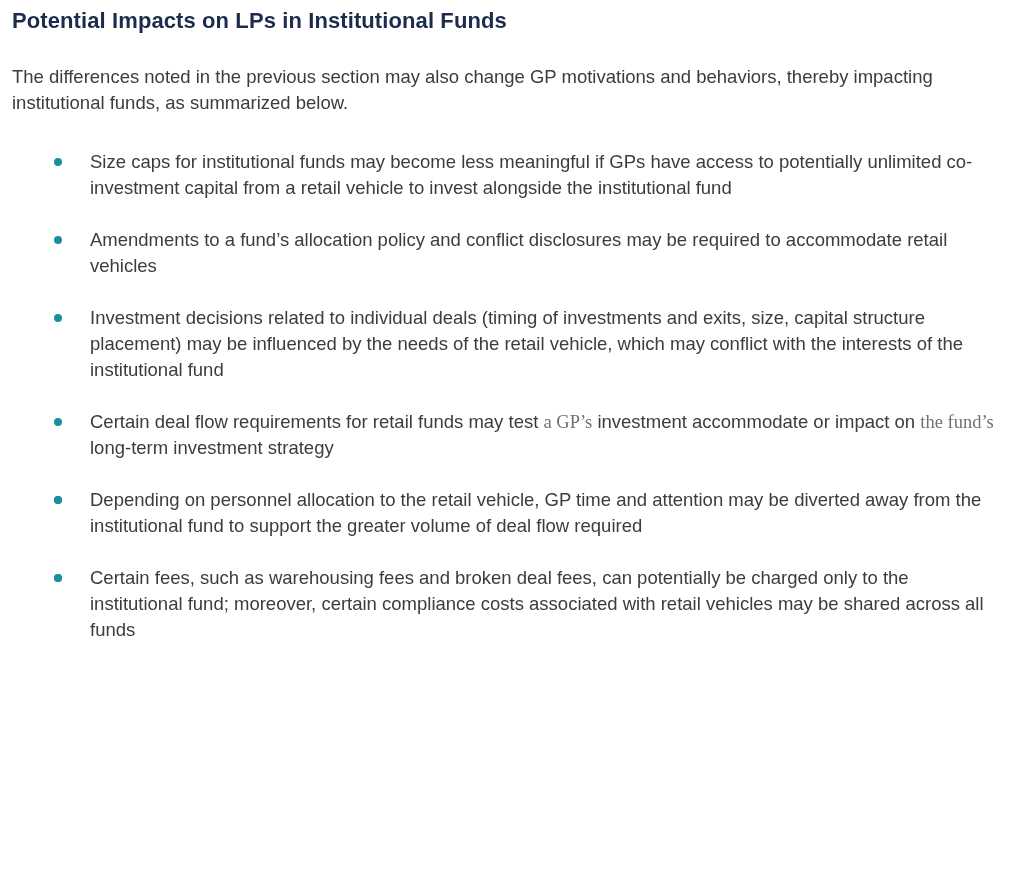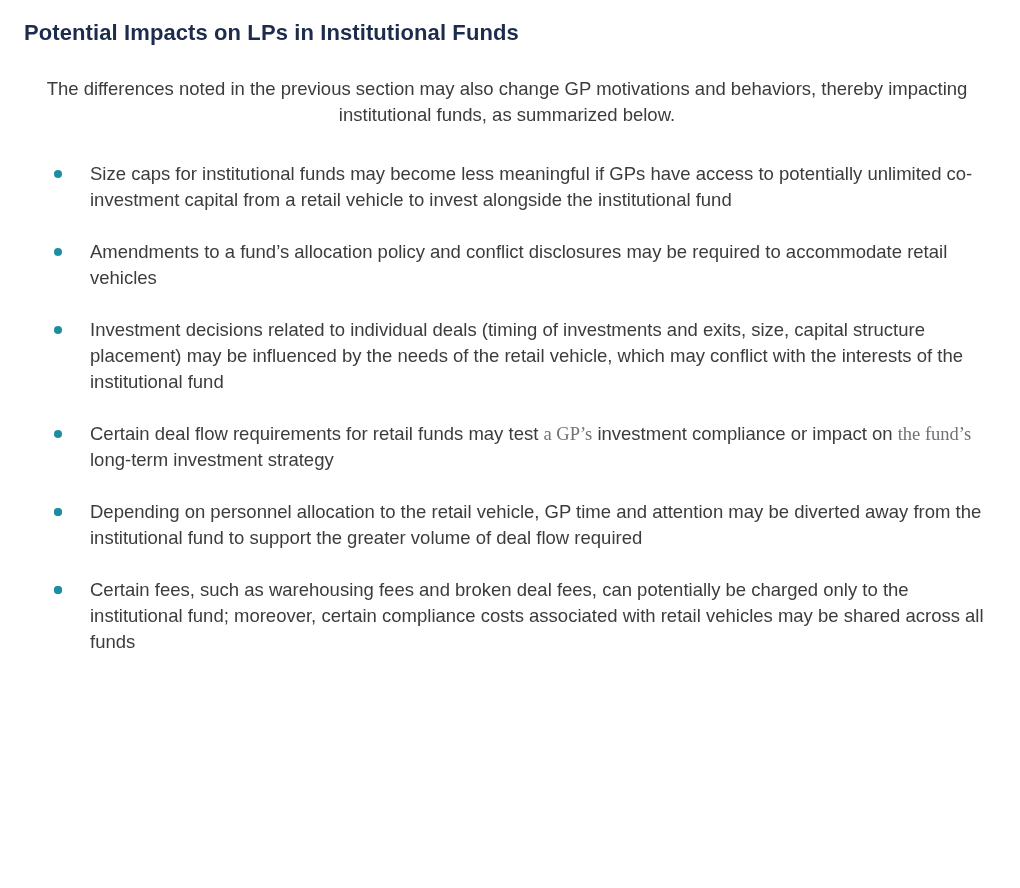--- a/index.html
+++ b/index.html
@@ -16,34 +16,33 @@
     font-family:"Liberation Sans", sans-serif;
     color:var(--body-color);
     overflow:hidden;
   }
   .page{
     width:1020px;
     height:888px;
     padding:8px 18px 0 12px;
   }
   h1.page-title{
-    margin:12px;
+    margin:0;
     font-size:22px;
     line-height:26px;
     font-weight:700;
     letter-spacing:0.1px;
     color:var(--heading-color);
   }
   p.intro{
     margin:30px 0 0 0;
     font-size:18.5px;
     line-height:26px;
     max-width:995px;
     color:var(--body-color);
-    text-align:center;
   }
   ul.bullet-list{
     list-style:none;
     margin:33px 0 0 0;
     padding:0;
   }
   ul.bullet-list li{
     position:relative;
     padding-left:78px;
     margin:0 0 26px 0;
@@ -71,19 +70,19 @@
 
 <div class="page">
   <h1 class="page-title">Potential Impacts on LPs in Institutional Funds</h1>
 
   <p class="intro">The differences noted in the previous section may also change GP motivations and behaviors, thereby impacting institutional funds, as summarized below.</p>
 
   <ul class="bullet-list" id="bullet-list">
       <li><span class="marker"></span><span class="li-text"><span>Size caps for institutional funds may become less meaningful if GPs have access to potentially unlimited co-investment capital from a retail vehicle to invest alongside the institutional fund</span></span></li>
       <li><span class="marker"></span><span class="li-text"><span>Amendments to a fund’s allocation policy and conflict disclosures may be required to accommodate retail vehicles</span></span></li>
       <li><span class="marker"></span><span class="li-text"><span>Investment decisions related to individual deals (timing of investments and exits, size, capital structure placement) may be influenced by the needs of the retail vehicle, which may conflict with the interests of the institutional fund</span></span></li>
-      <li><span class="marker"></span><span class="li-text"><span>Certain deal flow requirements for retail funds may test </span><span class="muted">a GP’s</span><span> investment compliance or impact on </span><span class="muted">the fund’s</span><span> long-term investment strategy</span></span></li>
+      <li><span class="marker"></span><span class="li-text"><span>Certain deal flow requirements for retail funds may test </span><span class="muted">a GP’s</span><span> investment accommodate or impact on </span><span class="muted">the fund’s</span><span> long-term investment strategy</span></span></li>
       <li><span class="marker"></span></li>
       <li><span class="marker"></span><span class="li-text"><span>Depending on personnel allocation to the retail vehicle, GP time and attention may be diverted away from the institutional fund to support the greater volume of deal flow required</span></span></li>
       <li><span class="marker"></span></li>
       <li><span class="marker"></span><span class="li-text"><span>Certain fees, such as warehousing fees and broken deal fees, can potentially be charged only to the institutional fund; moreover, certain compliance costs associated with retail vehicles may be shared across all funds</span></span></li>
     </ul>
 </div>
 
 </body></html>

